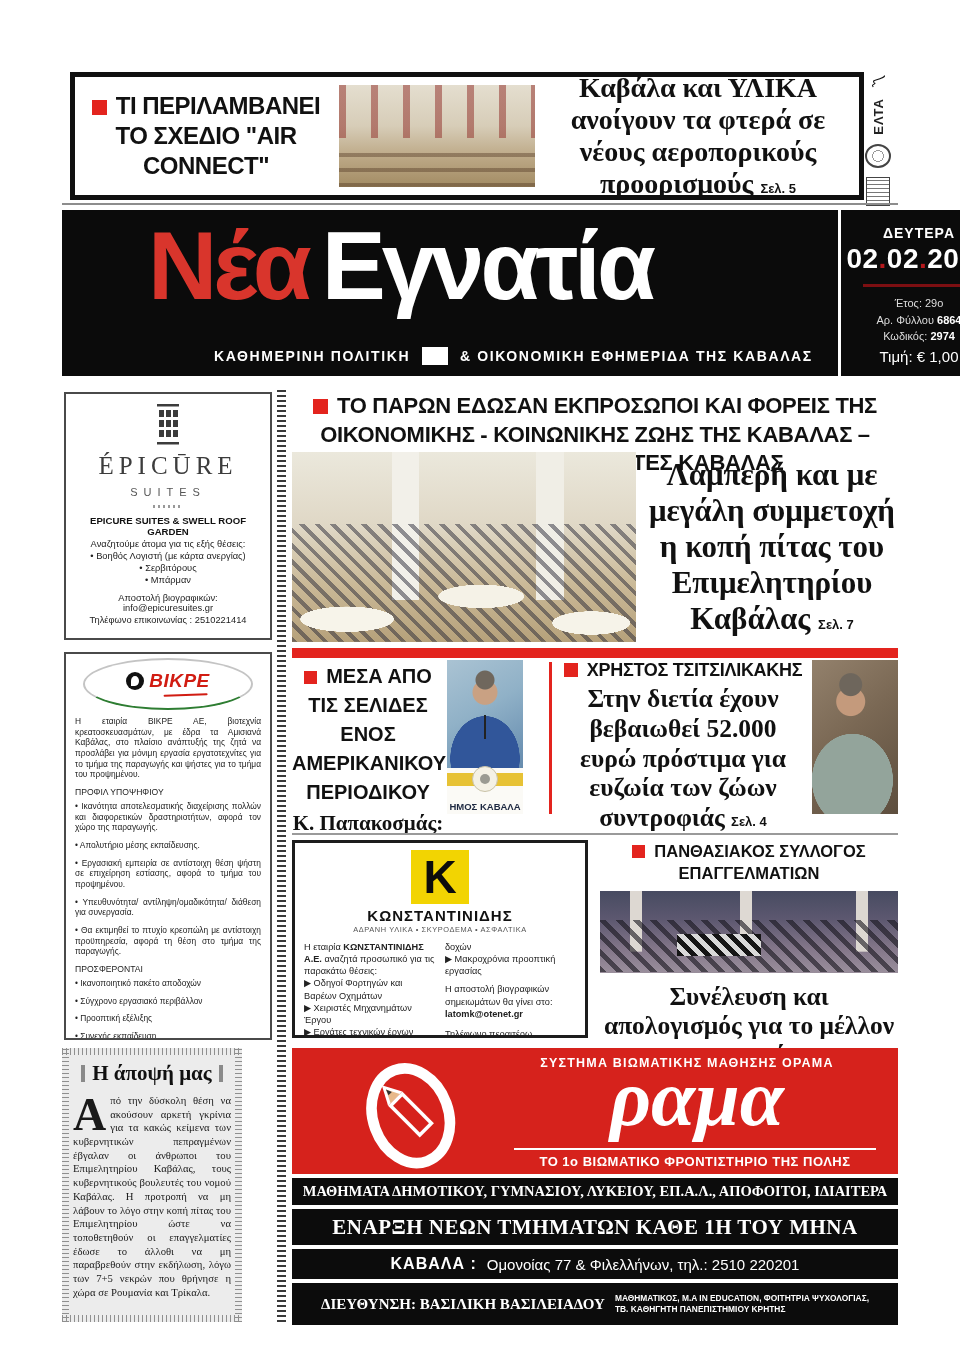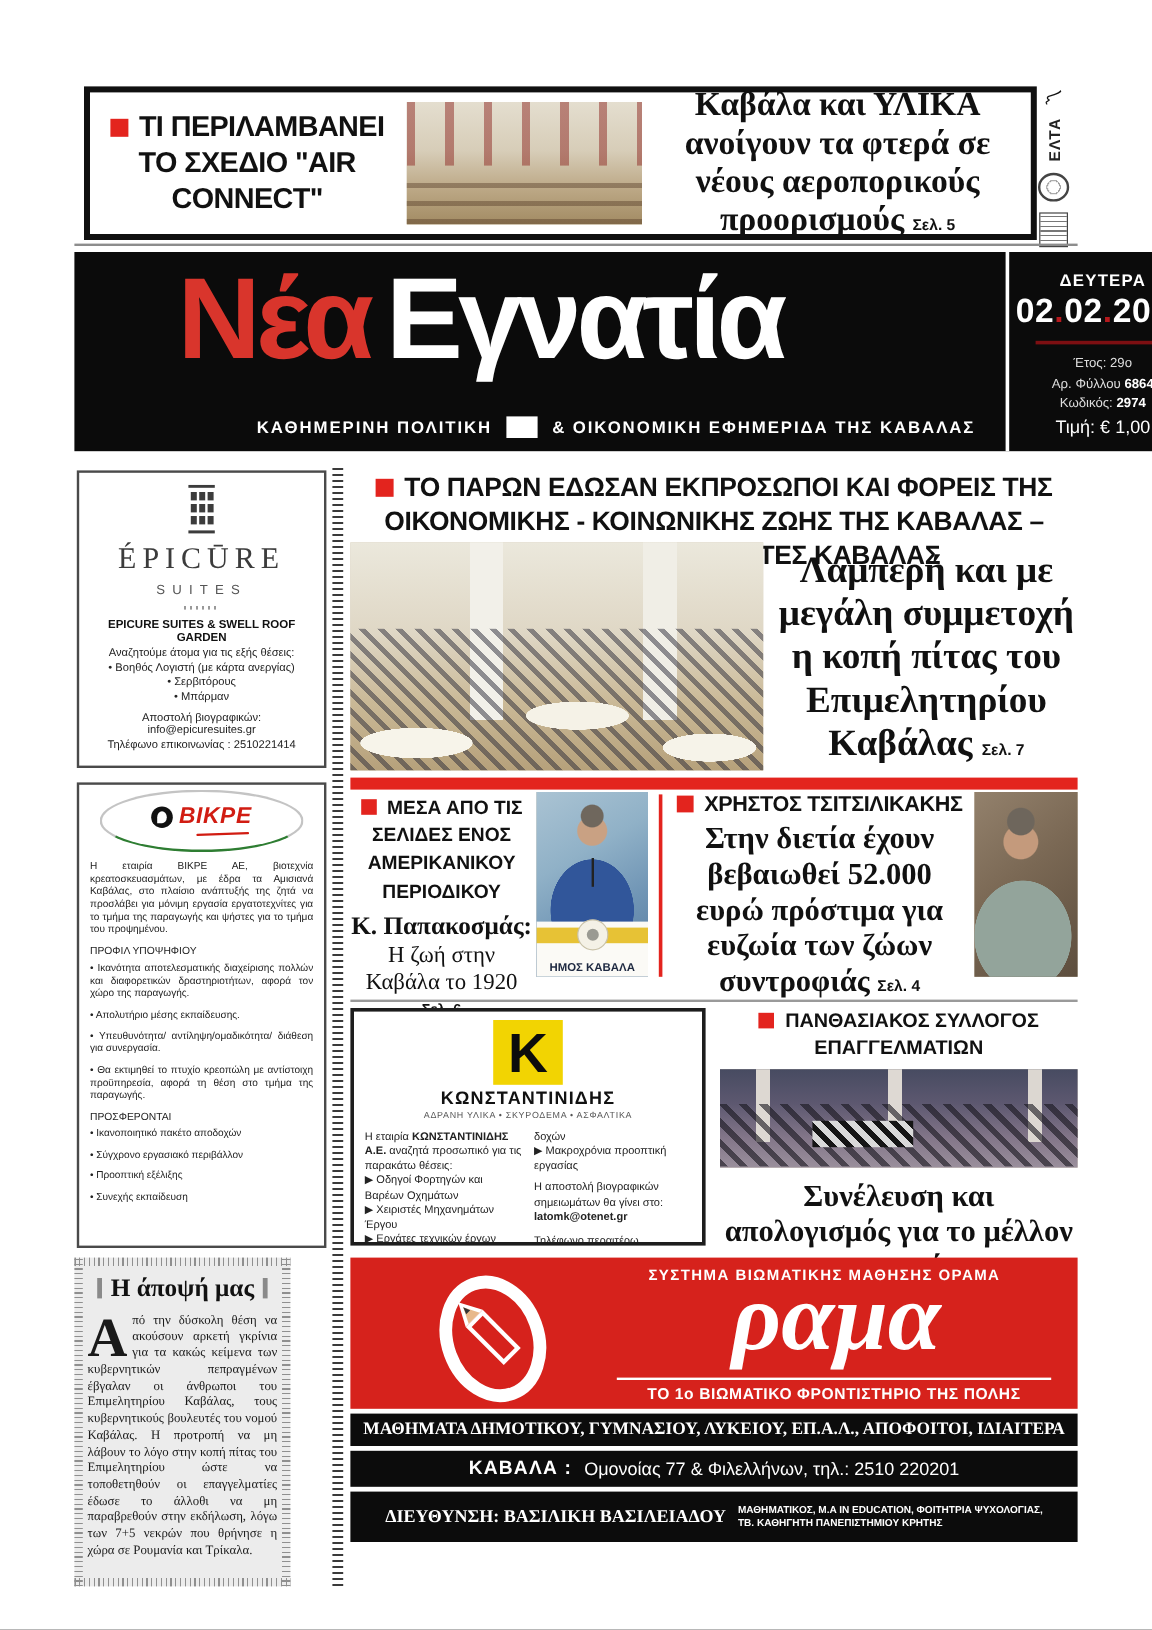--- a/index.html
+++ b/index.html
@@ -92,24 +92,24 @@
   .dropcap{float:left;font-family:"Liberation Serif",serif;font-weight:bold;font-size:46px;line-height:0.8;margin:3px 4px 0 0;}
 
   
   #kick1{left:292px;top:392px;width:606px;text-align:center;font-size:22px;font-weight:800;line-height:1.3;letter-spacing:-0.3px;}
   #ph1{left:292px;top:452px;width:344px;height:190px;}
   #hl1{left:646px;top:448px;width:252px;height:198px;display:flex;align-items:center;justify-content:center;text-align:center;
        font-family:"Liberation Serif",serif;font-weight:bold;font-size:31px;line-height:1.16;}
   #redbar1{left:292px;top:648px;width:606px;height:10px;background:var(--red);}
 
   #st2{left:292px;top:662px;width:152px;text-align:center;}
-  .st2-kick{font-size:16px;font-weight:bold;line-height:1.45;}
+  .st2-kick{font-size:20px;font-weight:bold;line-height:1.45;}
   .st2-h1{font-family:"Liberation Serif",serif;font-weight:bold;font-size:21px;margin-top:4px;}
   .st2-h2{font-family:"Liberation Serif",serif;font-size:19px;line-height:1.15;margin-top:2px;}
-  #ph2{left:447px;top:660px;width:93px;height:154px;}
+  #ph2{left:447px;top:660px;width:76px;height:154px;}
   .cap{position:absolute;left:0;right:0;bottom:0;height:46px;background:#fbfaf6;}
   .capband{position:relative;height:13px;background:#e7c235;margin-top:5px;}
   .capcircle{position:absolute;left:50%;top:-7px;transform:translateX(-50%);width:26px;height:26px;border-radius:50%;
              background:#f4f1e6;border:1px solid #c9c2a8;box-sizing:border-box;}
   .capcircle::after{content:"";position:absolute;left:7px;top:7px;width:10px;height:10px;border-radius:50%;background:#9a9a92;}
   .captext{position:absolute;left:0;right:0;bottom:2px;font-size:9.5px;font-weight:bold;color:#1d2840;text-align:center;}
   #vline2{left:549px;top:662px;width:3px;height:152px;background:var(--red);}
   #st3{left:560px;top:660px;width:246px;text-align:center;}
   .st3-kick{font-size:18px;font-weight:bold;letter-spacing:-0.3px;}
   .st3-hl{font-family:"Liberation Serif",serif;font-weight:bold;font-size:25.5px;line-height:1.17;margin-top:3px;}
@@ -277,20 +277,21 @@
         <span class="bk-ico"></span>
         <span class="bk-name">ΒΙΚΡΕ</span>
       </div>
       <div class="bk-script"></div>
     </div>
     <div class="bk-text">
       <p>Η εταιρία ΒΙΚΡΕ ΑΕ, βιοτεχνία κρεατοσκευασμάτων, με έδρα τα Αμισιανά Καβάλας, στο πλαίσιο ανάπτυξής της ζητά να προσλάβει για μόνιμη εργασία εργατοτεχνίτες για το τμήμα της παραγωγής και ψήστες για το τμήμα του προψημένου.</p>
       <div class="bk-title">ΠΡΟΦΙΛ ΥΠΟΨΗΦΙΟΥ</div>
       <p class="bk-item">• Ικανότητα αποτελεσματικής διαχείρισης πολλών και διαφορετικών δραστηριοτήτων, αφορά τον χώρο της παραγωγής.</p>
       <p class="bk-item">• Απολυτήριο μέσης εκπαίδευσης.</p>
+      <p class="bk-item">• Εργασιακή εμπειρία σε αντίστοιχη θέση ψήστη σε επιχείρηση εστίασης, αφορά το τμήμα του προψημένου.</p>
       <p class="bk-item">• Υπευθυνότητα/ αντίληψη/ομαδικότητα/ διάθεση για συνεργασία.</p>
       <p class="bk-item">• Θα εκτιμηθεί το πτυχίο κρεοπώλη με αντίστοιχη προϋπηρεσία, αφορά τη θέση στο τμήμα της παραγωγής.</p>
       <div class="bk-title">ΠΡΟΣΦΕΡΟΝΤΑΙ</div>
       <p class="bk-item">• Ικανοποιητικό πακέτο αποδοχών</p>
       <p class="bk-item">• Σύγχρονο εργασιακό περιβάλλον</p>
       <p class="bk-item">• Προοπτική εξέλιξης</p>
       <p class="bk-item">• Συνεχής εκπαίδευση</p>
 
     </div>
   </div>
@@ -379,20 +380,23 @@
           <polygon points="42.5,52 46.5,52 44.5,57" fill="#333"></polygon>
         </g>
       </svg>
       <div class="o-word">ραμα</div>
       <div class="o-line"></div>
       <div class="o-tag">ΤΟ 1ο ΒΙΩΜΑΤΙΚΟ ΦΡΟΝΤΙΣΤΗΡΙΟ ΤΗΣ ΠΟΛΗΣ</div>
     </div>
     <div class="obar obar1">
         <span>ΜΑΘΗΜΑΤΑ ΔΗΜΟΤΙΚΟΥ, ΓΥΜΝΑΣΙΟΥ, ΛΥΚΕΙΟΥ, ΕΠ.Α.Λ., ΑΠΟΦΟΙΤΟΙ, ΙΔΙΑΙΤΕΡΑ</span>
       </div>
+    <div class="obar obar2">
+        <span>ΕΝΑΡΞΗ ΝΕΩΝ ΤΜΗΜΑΤΩΝ ΚΑΘΕ 1Η ΤΟΥ ΜΗΝΑ</span>
+      </div>
     <div class="obar obar3">
         <span class="b3l">ΚΑΒΑΛΑ :</span>
         <span>Ομονοίας 77 &amp; Φιλελλήνων, τηλ.: 2510 220201</span>
       </div>
     <div class="obar obar4">
       <span class="b4l">ΔΙΕΥΘΥΝΣΗ: ΒΑΣΙΛΙΚΗ ΒΑΣΙΛΕΙΑΔΟΥ</span>
       <span class="b4r">
         <span style="display:block">ΜΑΘΗΜΑΤΙΚΟΣ, M.A IN EDUCATION, ΦΟΙΤΗΤΡΙΑ ΨΥΧΟΛΟΓΙΑΣ,</span>
         <span style="display:block">ΤΒ. ΚΑΘΗΓΗΤΗ ΠΑΝΕΠΙΣΤΗΜΙΟΥ ΚΡΗΤΗΣ</span>
       </span>

